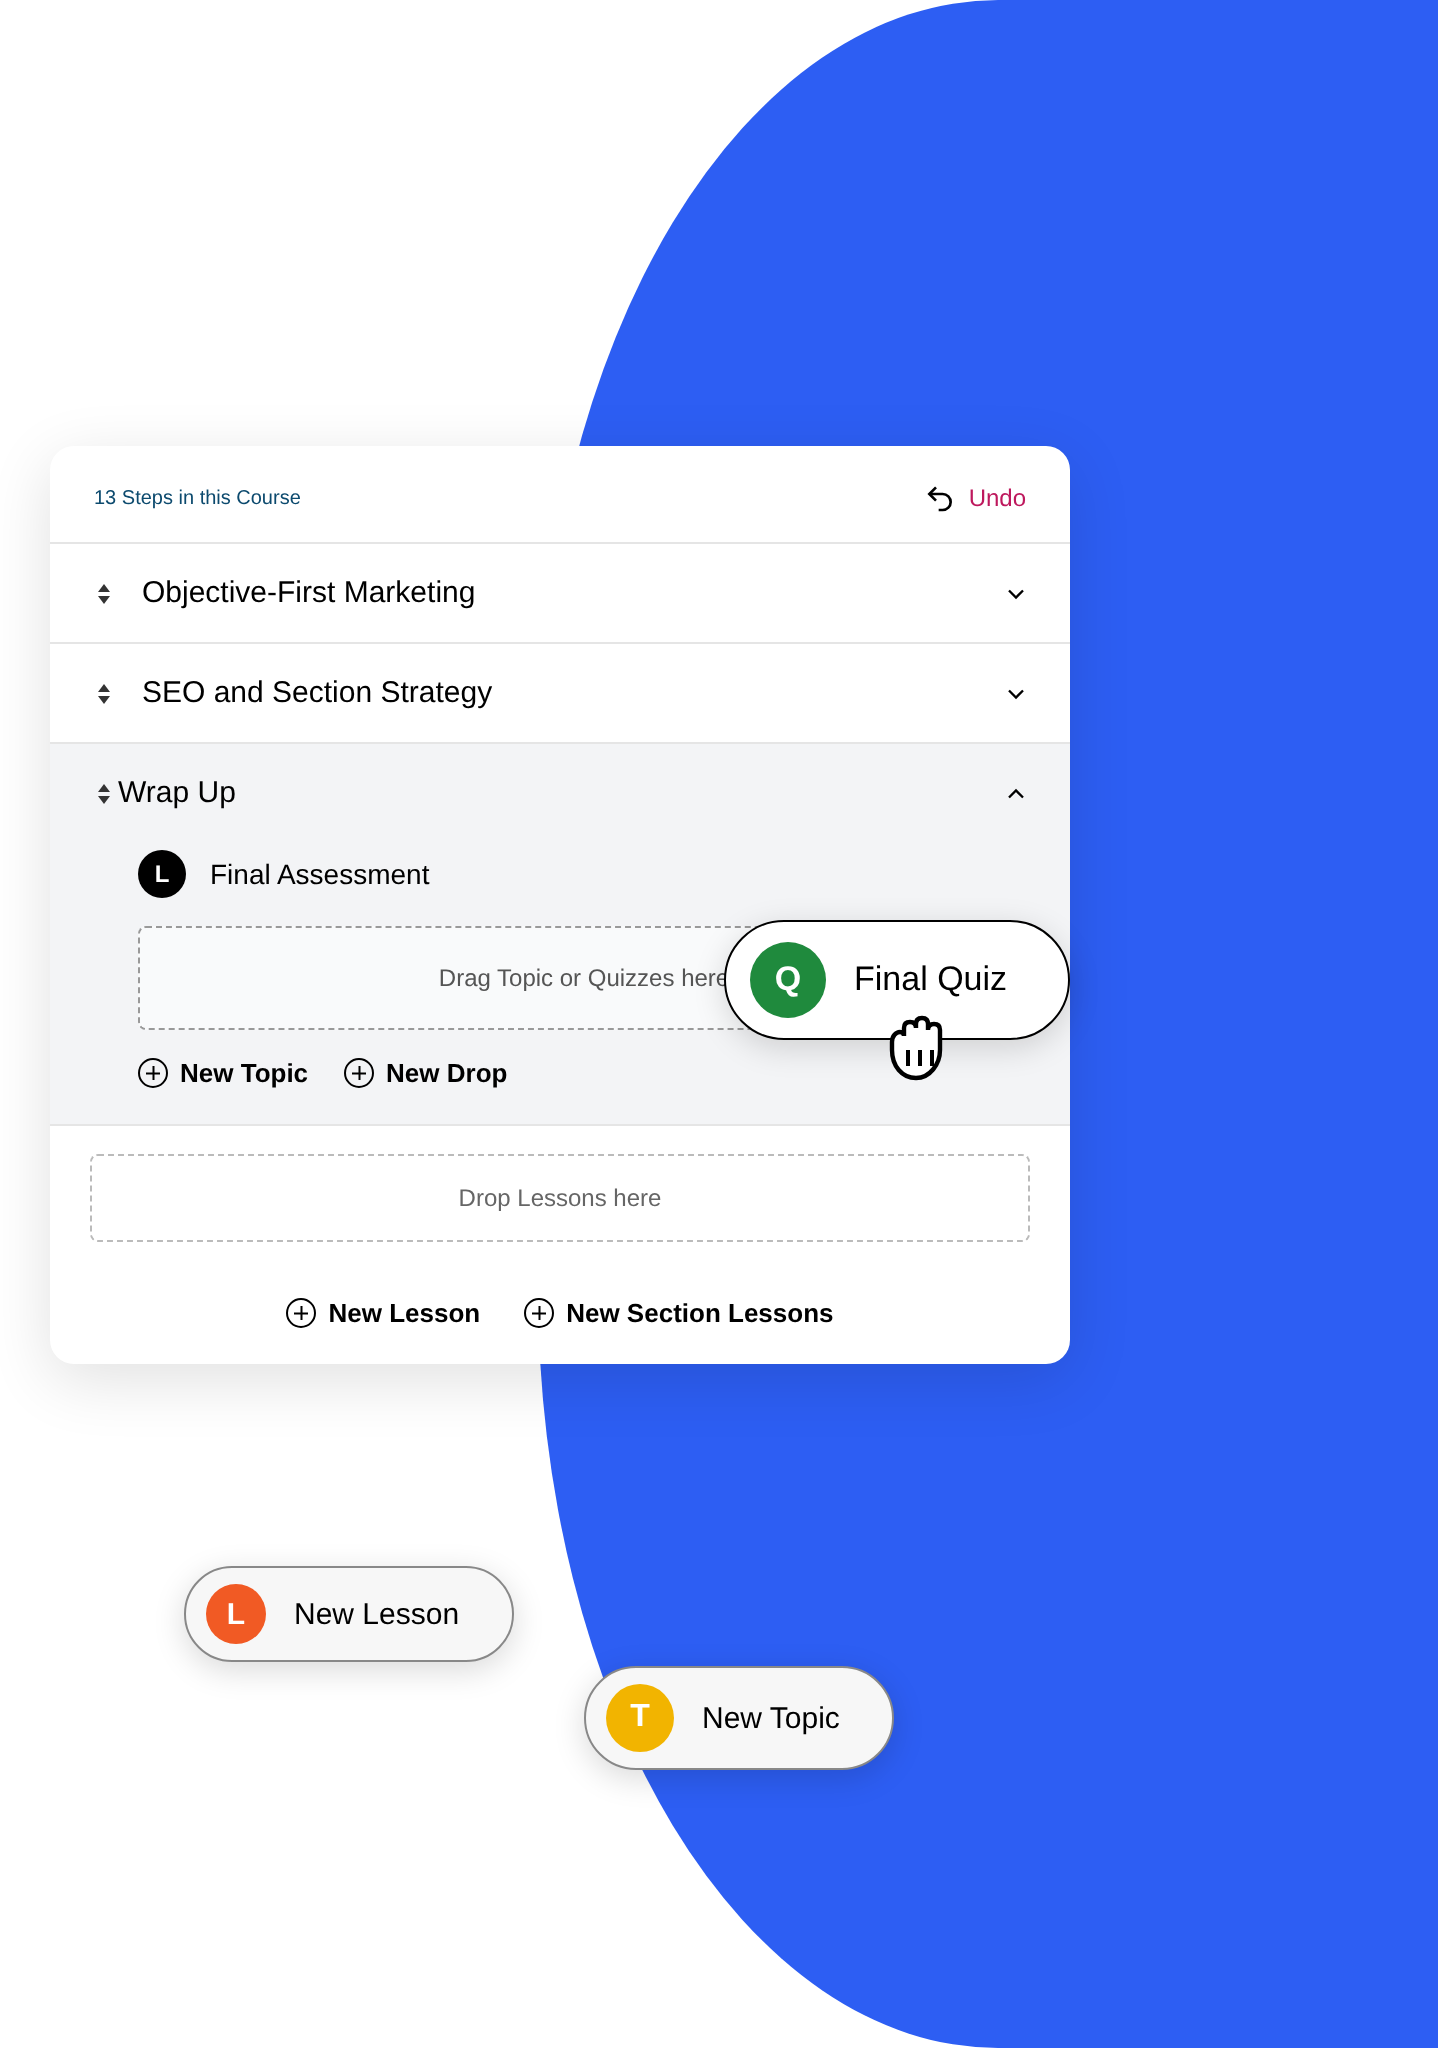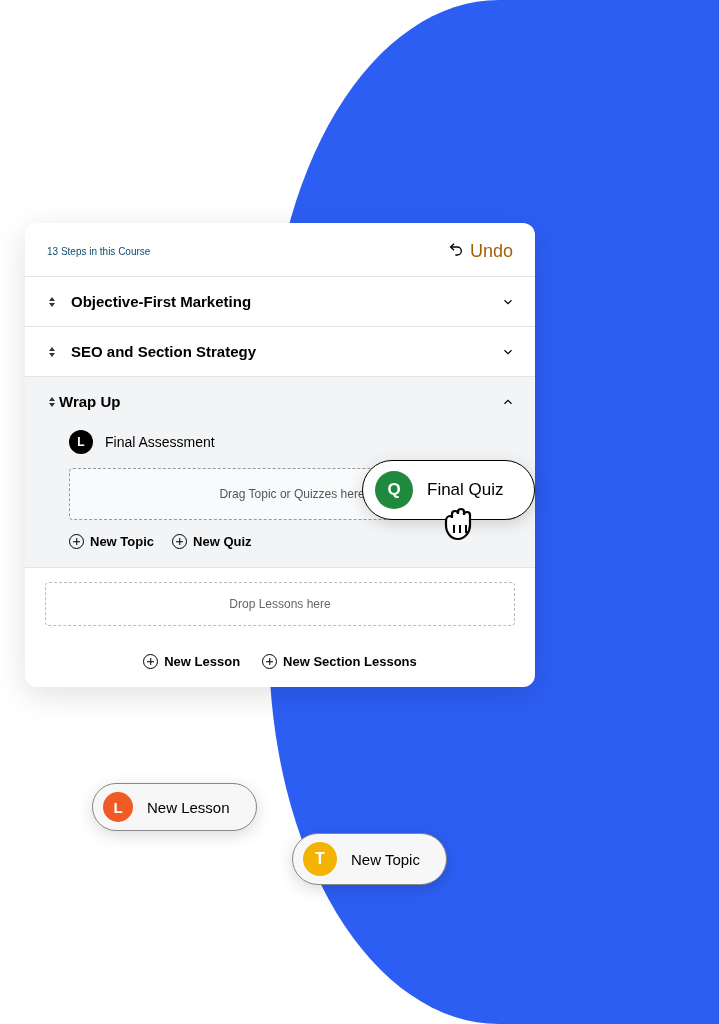--- a/index.html
+++ b/index.html
@@ -1,27 +1,27 @@
 <!DOCTYPE html>
 <html><head>
 <meta charset="utf-8">
 <style>
 *{box-sizing:border-box;margin:0;padding:0;font-family:-apple-system,BlinkMacSystemFont,'Segoe UI',Arial,sans-serif}
 body{width:719px;height:1024px;background:#fff;position:relative;overflow:hidden}
 .bg-blob{position:absolute;top:0;right:0;width:450px;height:1024px;background:#2d5ef3;border-radius:230px 0 0 230px / 380px 0 0 380px}
 .card{position:absolute;left:25px;top:223px;width:510px;background:#fff;border-radius:12px;box-shadow:0 8px 32px rgba(0,0,0,.12);padding:0}
 .header{display:flex;justify-content:space-between;align-items:center;padding:18px 22px 14px}
 .steps{font-size:10px;color:#0c4a6e}
-.undo{display:flex;gap:6px;font-size:18px;color:#a16207;cursor:pointer}
+.undo{display:flex;align-items:center;gap:6px;font-size:12px;color:#be185d;cursor:pointer}
 .undo-icon{width:16px;height:16px}
 .section{border-top:1px solid #e5e5e5;padding:16px 20px;display:flex;align-items:center;gap:12px}
 .drag-handle{width:14px;display:flex;flex-direction:column;align-items:center;gap:2px}
 .drag-handle::before{content:'';width:0;height:0;border-left:3px solid transparent;border-right:3px solid transparent;border-bottom:4px solid #333}
 .drag-handle::after{content:'';width:0;height:0;border-left:3px solid transparent;border-right:3px solid transparent;border-top:4px solid #333}
-.section-title{flex:1;font-weight:700;font-size:15px;color:#000}
+.section-title{flex:1;font-weight:400;font-size:15px;color:#000}
 .chev{width:14px;height:14px}
 .expanded{background:#f3f4f6;border-top:1px solid #e5e5e5;border-bottom:1px solid #e5e5e5;padding:16px 20px 18px}
 .exp-head{display:flex;align-items:center;margin-bottom:14px}
 .lesson-row{display:flex;align-items:center;gap:12px;padding:6px 0 14px 24px}
 .badge{width:24px;height:24px;border-radius:50%;display:flex;align-items:center;justify-content:center;font-weight:700;font-size:12px;color:#fff}
 .badge-l{background:#000}
 .lesson-title{font-weight:400;font-size:14px}
 .dropzone{border:1px dashed #999;border-radius:4px;text-align:center;padding:18px 0;font-size:12px;color:#555;margin-left:24px;margin-bottom:14px;background:rgba(255,255,255,.5)}
 .actions{display:flex;gap:18px;padding-left:24px}
 .act{display:flex;align-items:center;gap:6px;font-size:13px;font-weight:700;cursor:pointer}
@@ -89,21 +89,21 @@
       <div class="lesson-title">Final Assessment</div>
     </div>
     <div class="dropzone">Drag Topic or Quizzes here</div>
     <div class="actions">
       <div class="act">
           <span class="plus"></span>
           <span>New Topic</span>
         </div>
       <div class="act">
           <span class="plus"></span>
-          <span>New Quiz</span>
+          <span>New Drop</span>
         </div>
     </div>
   </div>
 
   <div class="drop-lessons">Drop Lessons here</div>
 
   <div class="footer-acts">
     <div class="act">
         <span class="plus"></span>
         <span>New Lesson</span>

